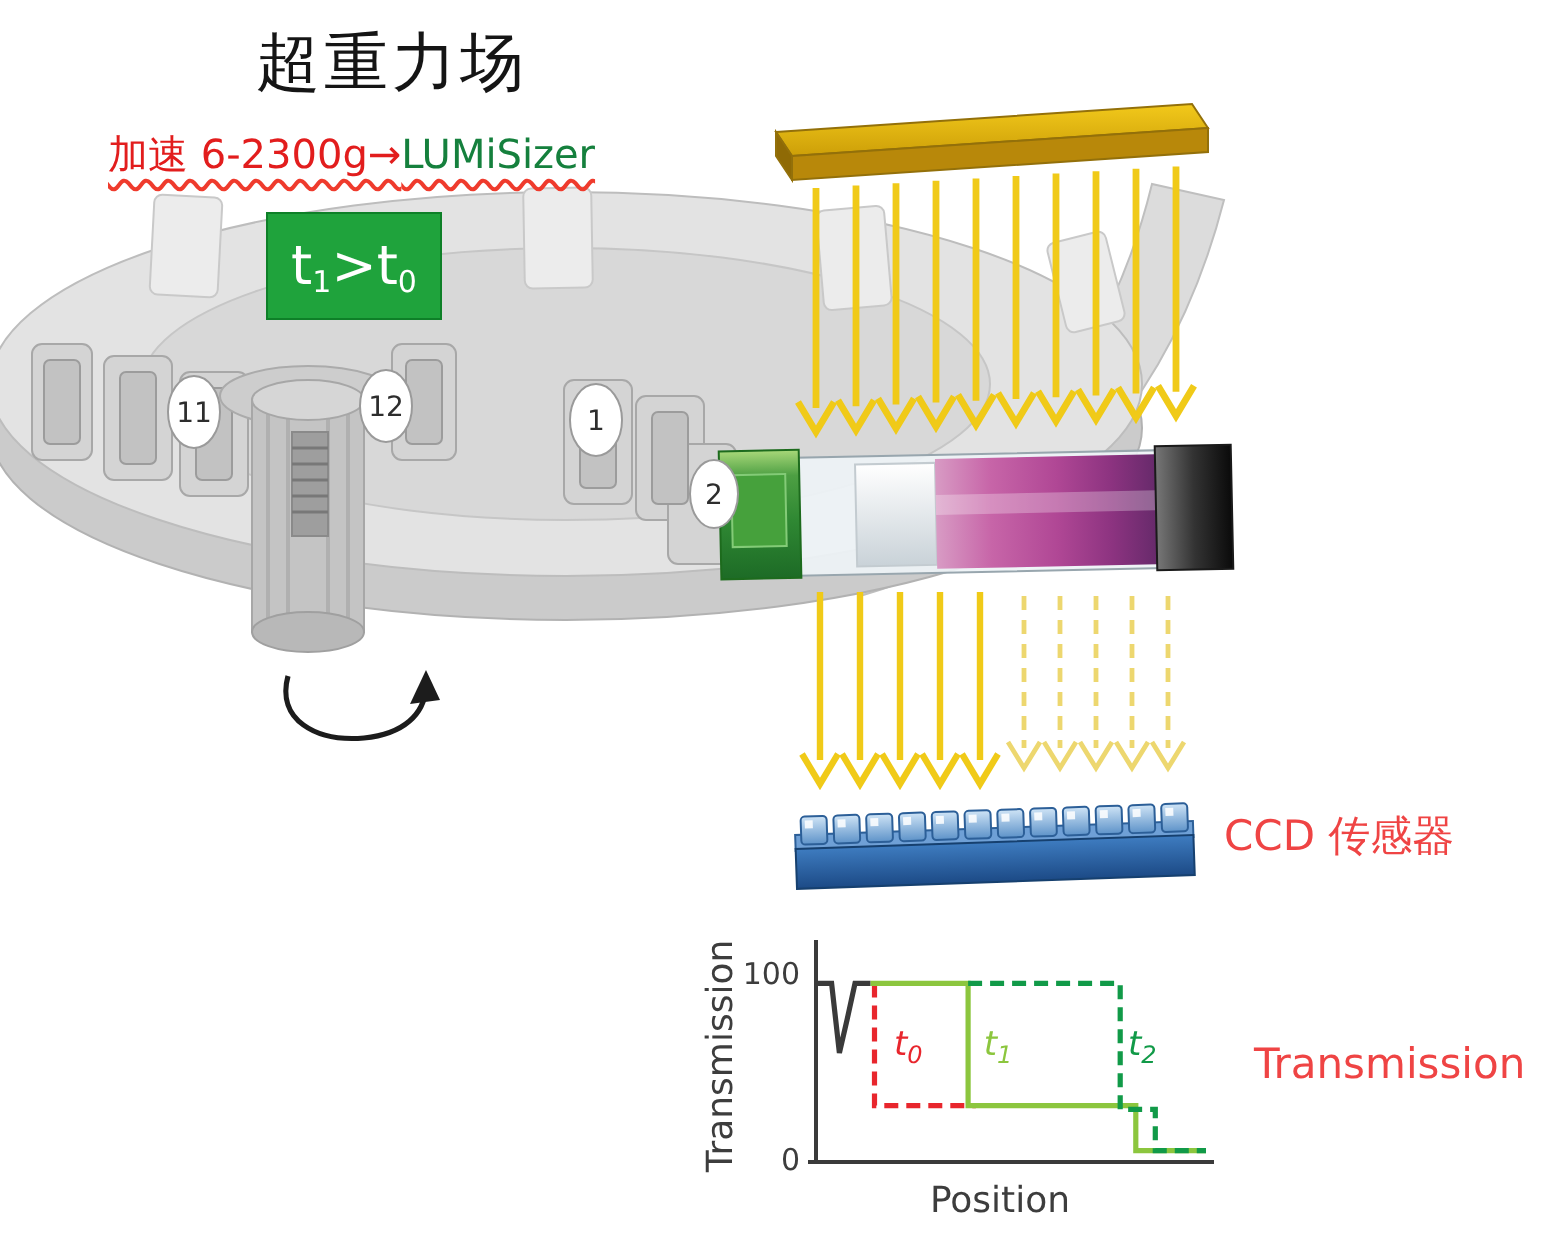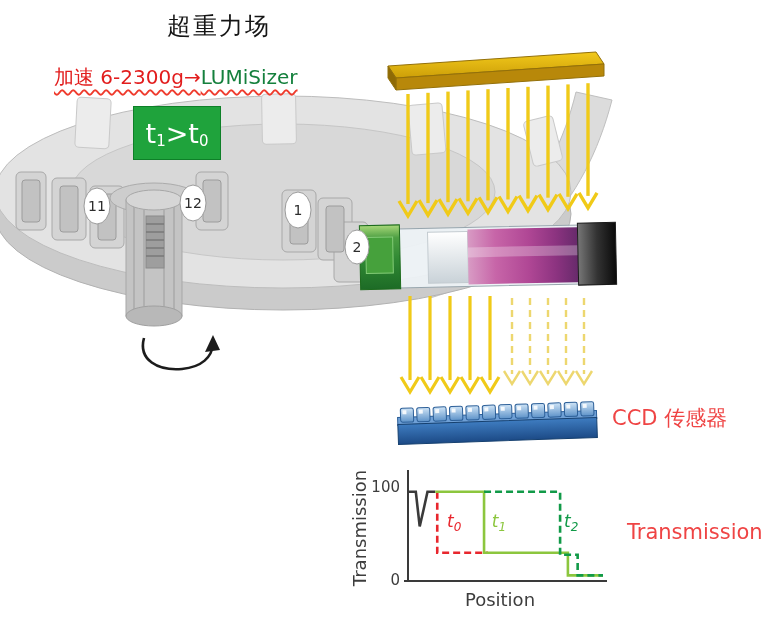--- a/index.html
+++ b/index.html
@@ -1,20 +1,20 @@
 <!DOCTYPE html>
 <html><head>
 <meta charset="utf-8">
 <style>
   * { margin:0; padding:0; box-sizing:border-box; }
   html,body { background:#ffffff; }
   body { width:780px; height:630px; font-family:"DejaVu Sans", sans-serif; }
   .canvas { position:relative; width:780px; height:630px; background:#fff; overflow:hidden; }
   .abs { position:absolute; }
-  .title { left:128px; top:10px; font-size:24px; color:#151515; letter-spacing:2px;margin-left:39px; }
+  .title { left:128px; top:10px; font-size:32px; color:#151515; letter-spacing:2px; }
   .accel { left:54px; top:64px; font-size:20px; white-space:nowrap; }
   .accel span {
     text-decoration-line: underline;
     text-decoration-style: wavy;
     text-decoration-color:#ef3b2d;
     text-decoration-thickness:1.5px;
     text-underline-offset:5px;
   }
   .accel .red { color:#e21d1d; }
   .accel .dev { color:#15803d; }

